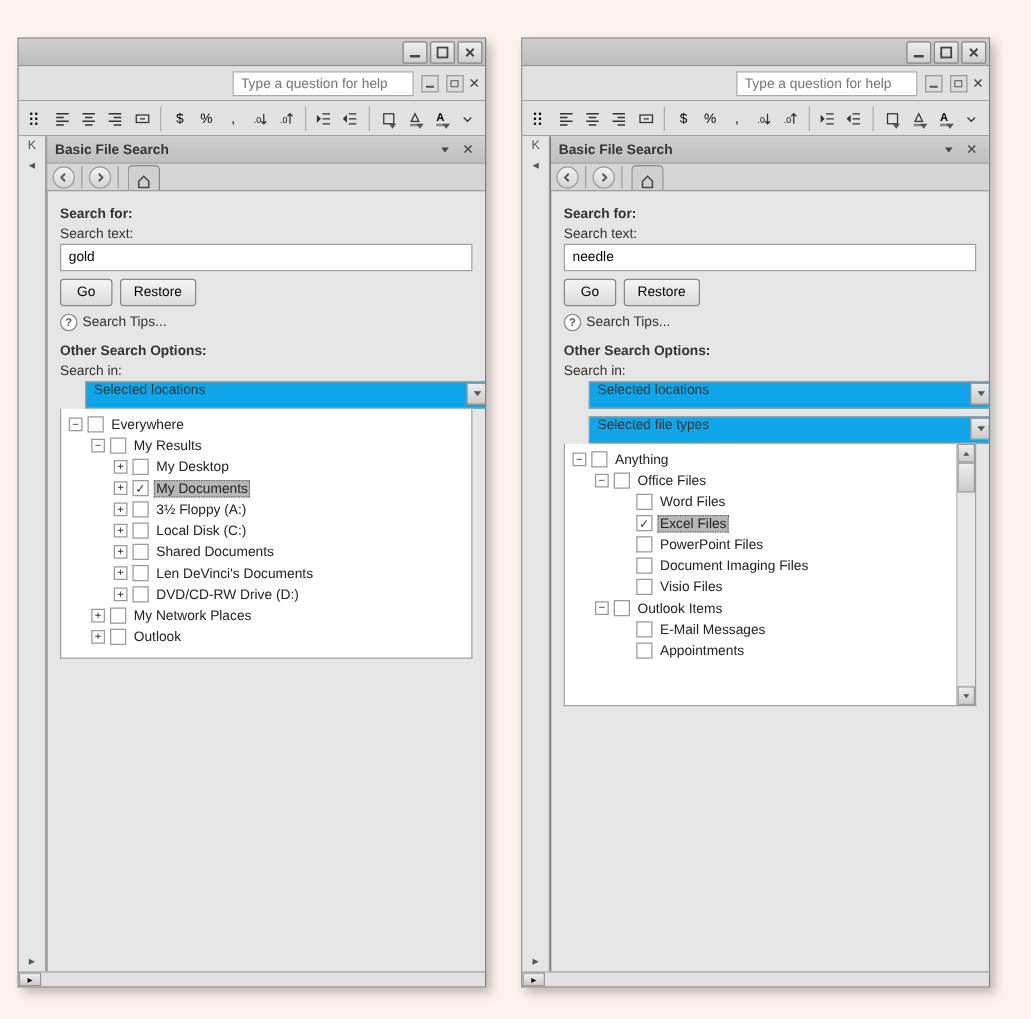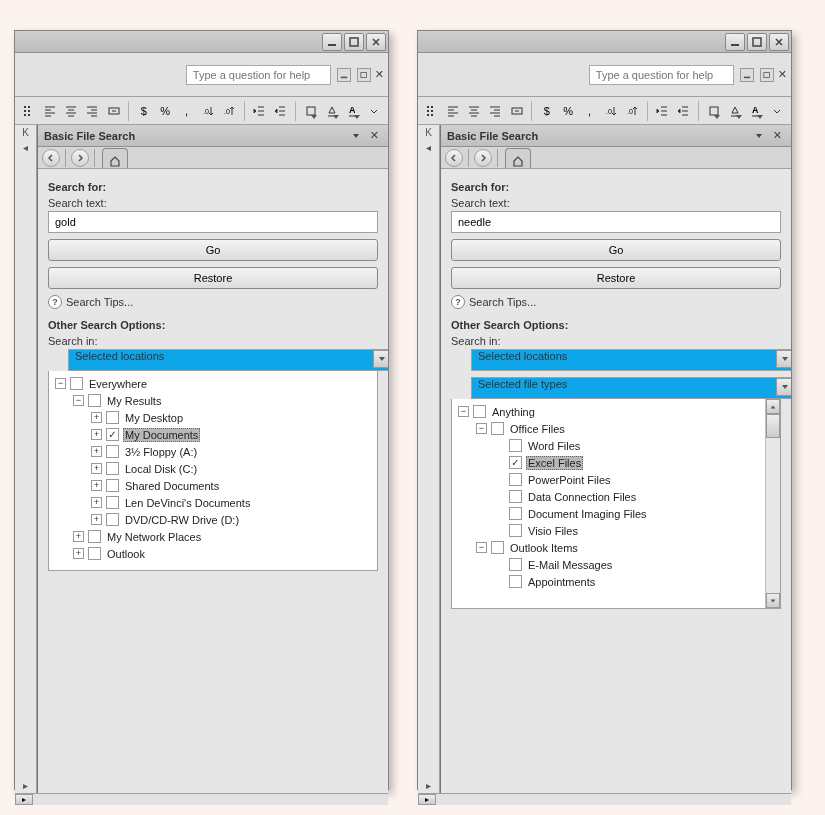--- a/index.html
+++ b/index.html
@@ -27,21 +27,21 @@
     border: 1px solid #888;
     border-radius: 2px;
     background: linear-gradient(to bottom,#efefef,#d0d0d0);
     display: flex; justify-content: center; align-items: center;
     cursor: pointer;
   }
   .caption-btn svg { width: 10px; height: 10px; }
 
   
   .help-strip {
-    height: 44px;
+    height: 28px;
     border-bottom: 1px solid #a0a0a0;
     display: flex; align-items: center; justify-content: flex-end;
     padding-right: 4px;
     background: #e2e2e2;
   }
   .help-input {
     width: 145px; height: 20px;
     border: 1px solid #a8a8a8;
     background: #fff;
     font-size: 11px; color: #888;
@@ -170,21 +170,21 @@
   .section-hdr { font-weight: bold; margin-top: 6px; margin-bottom: 4px; }
   .label { margin-bottom: 2px; }
   .text-input {
     width: 100%; height: 22px;
     border: 1px solid #a0a0a0;
     background: #fff;
     padding: 0 6px;
     font-size: 11px;
     margin-bottom: 6px;
   }
-  .btn-row { display: flex; gap: 6px; margin-bottom: 6px; flex-direction: column; }
+  .btn-row { display: flex; gap: 6px; margin-bottom: 6px; }
   .btn {
     height: 22px;
     min-width: 42px;
     padding: 0 10px;
     border: 1px solid #888;
     border-radius: 3px;
     background: linear-gradient(to bottom,#f4f4f4,#dcdcdc);
     font-size: 11px;
     cursor: pointer;
   }
@@ -754,25 +754,20 @@
             </div>
           <div class="node ind2">
               <span class="exp-spacer"></span>
               <span class="chk">✓</span>
               <span class="nlabel sel">Excel Files</span>
             </div>
           <div class="node ind2">
               <span class="exp-spacer"></span>
               <span class="chk"></span>
               <span class="nlabel">PowerPoint Files</span>
-            </div>
-          <div class="node ind2">
-              <span class="exp-spacer"></span>
-              <span class="chk"></span>
-              <span class="nlabel">Data Connection Files</span>
             </div>
           <div class="node ind2">
               <span class="exp-spacer"></span>
               <span class="chk"></span>
               <span class="nlabel">Document Imaging Files</span>
             </div>
           <div class="node ind2">
               <span class="exp-spacer"></span>
               <span class="chk"></span>
               <span class="nlabel">Visio Files</span>

